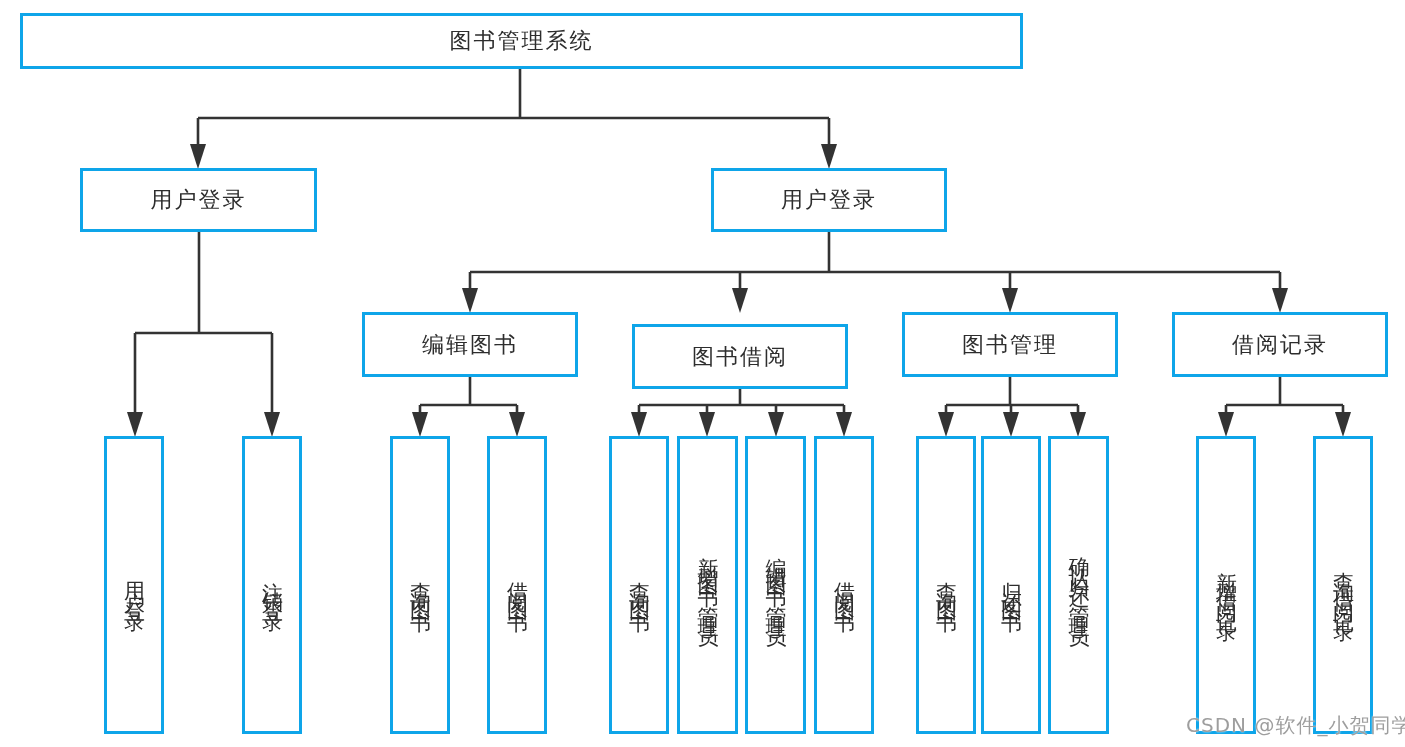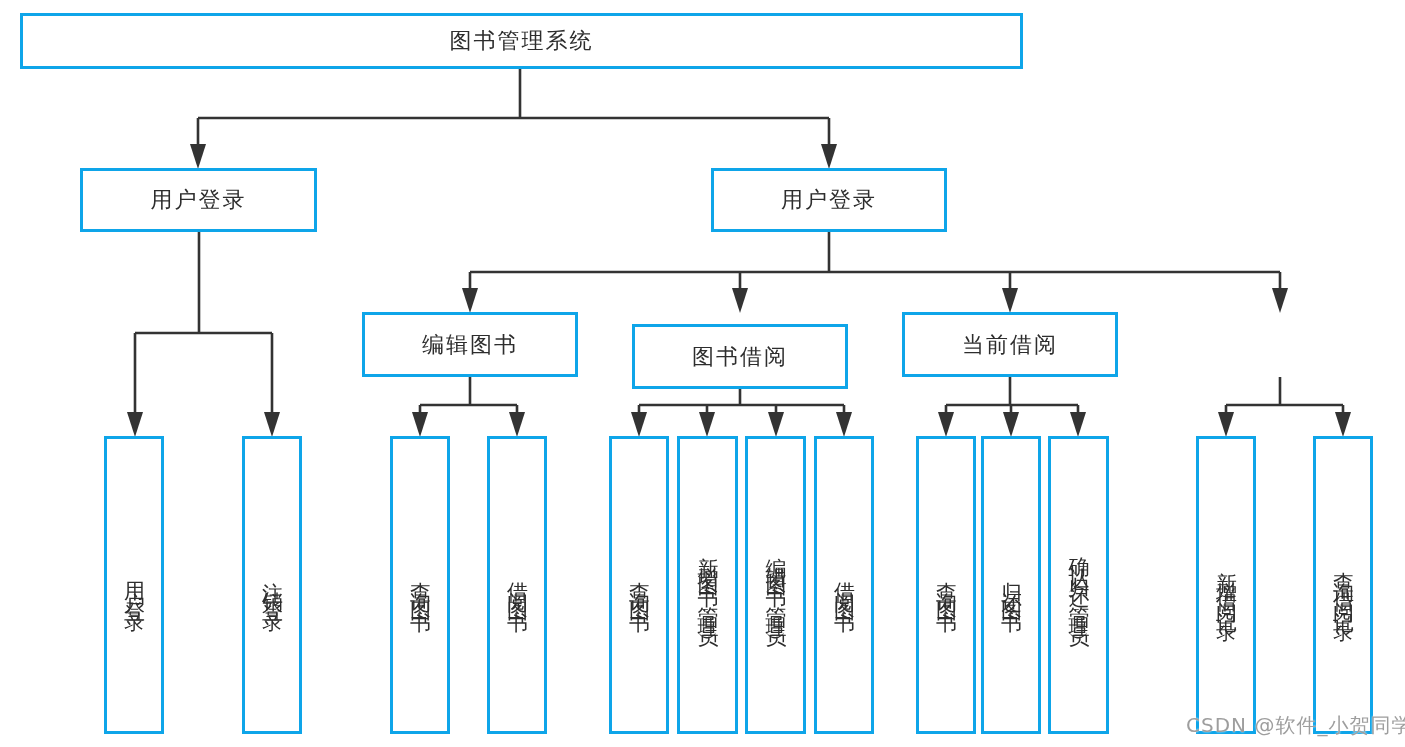--- a/index.html
+++ b/index.html
@@ -87,21 +87,24 @@
     <span>用户登录</span>
   </div>
 
   <div class="box" style="left:362px;top:312px;width:216px;height:65px">
     <span>编辑图书</span>
   </div>
   <div class="box" style="left:632px;top:324px;width:216px;height:65px">
     <span>图书借阅</span>
   </div>
   <div class="box" style="left:902px;top:312px;width:216px;height:65px">
-    <span>当前借阅</span>
+    <span>图书管理</span>
+  </div>
+  <div class="box" style="left:1172px;top:312px;width:216px;height:65px">
+    <span>借阅记录</span>
   </div>
 
   <div class="box vbox" style="left:104px;top:436px;width:60px;height:298px">
     <span class="vtext">用户登录</span>
   </div>
   <div class="box vbox" style="left:242px;top:436px;width:60px;height:298px">
     <span class="vtext">注销登录</span>
   </div>
 
   <div class="box vbox" style="left:390px;top:436px;width:60px;height:298px">

